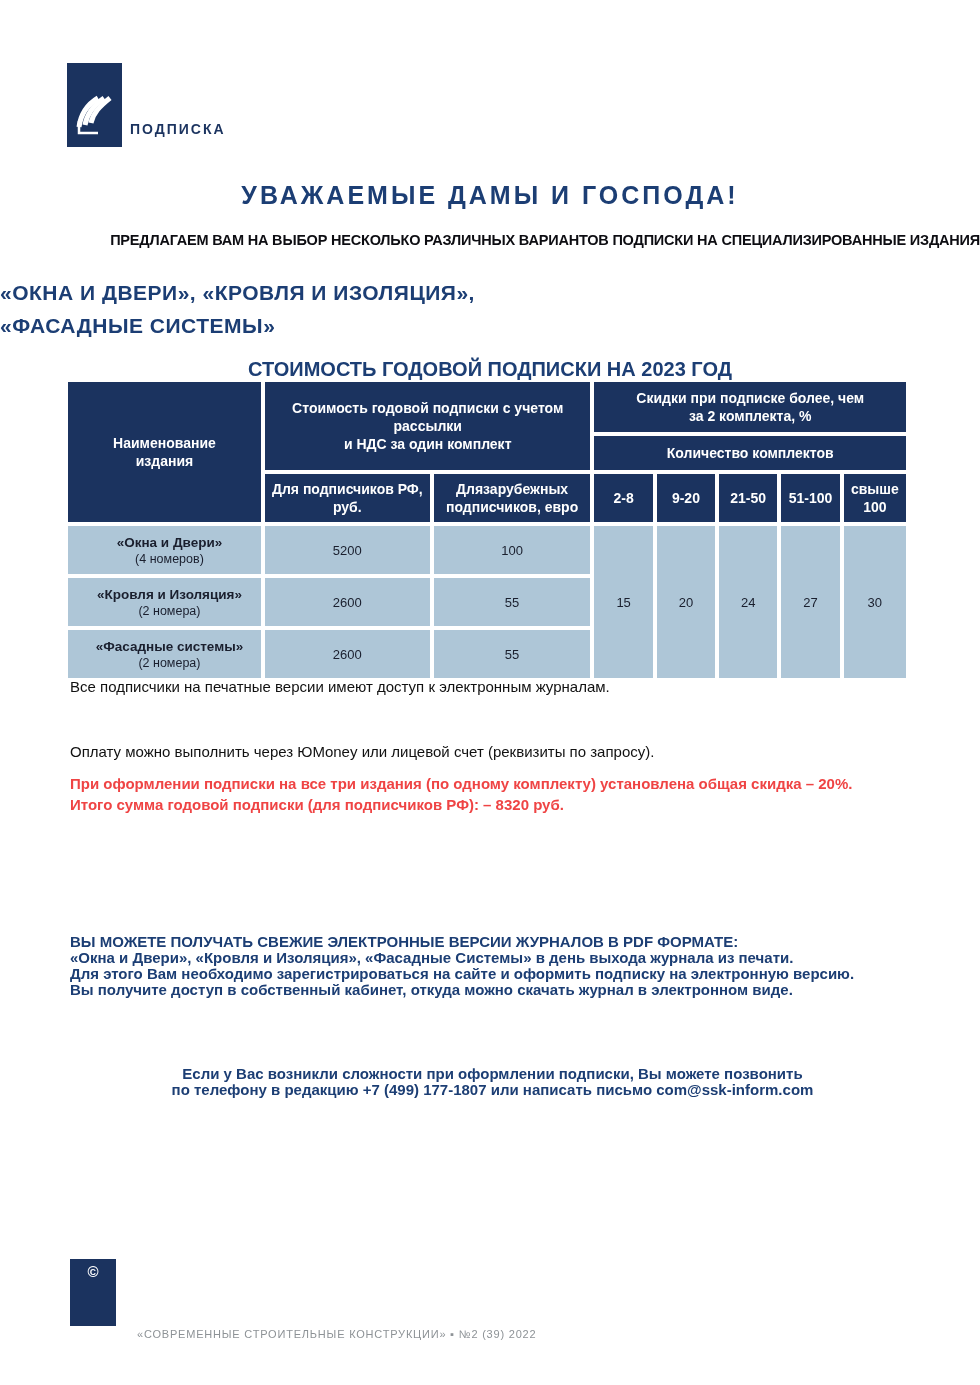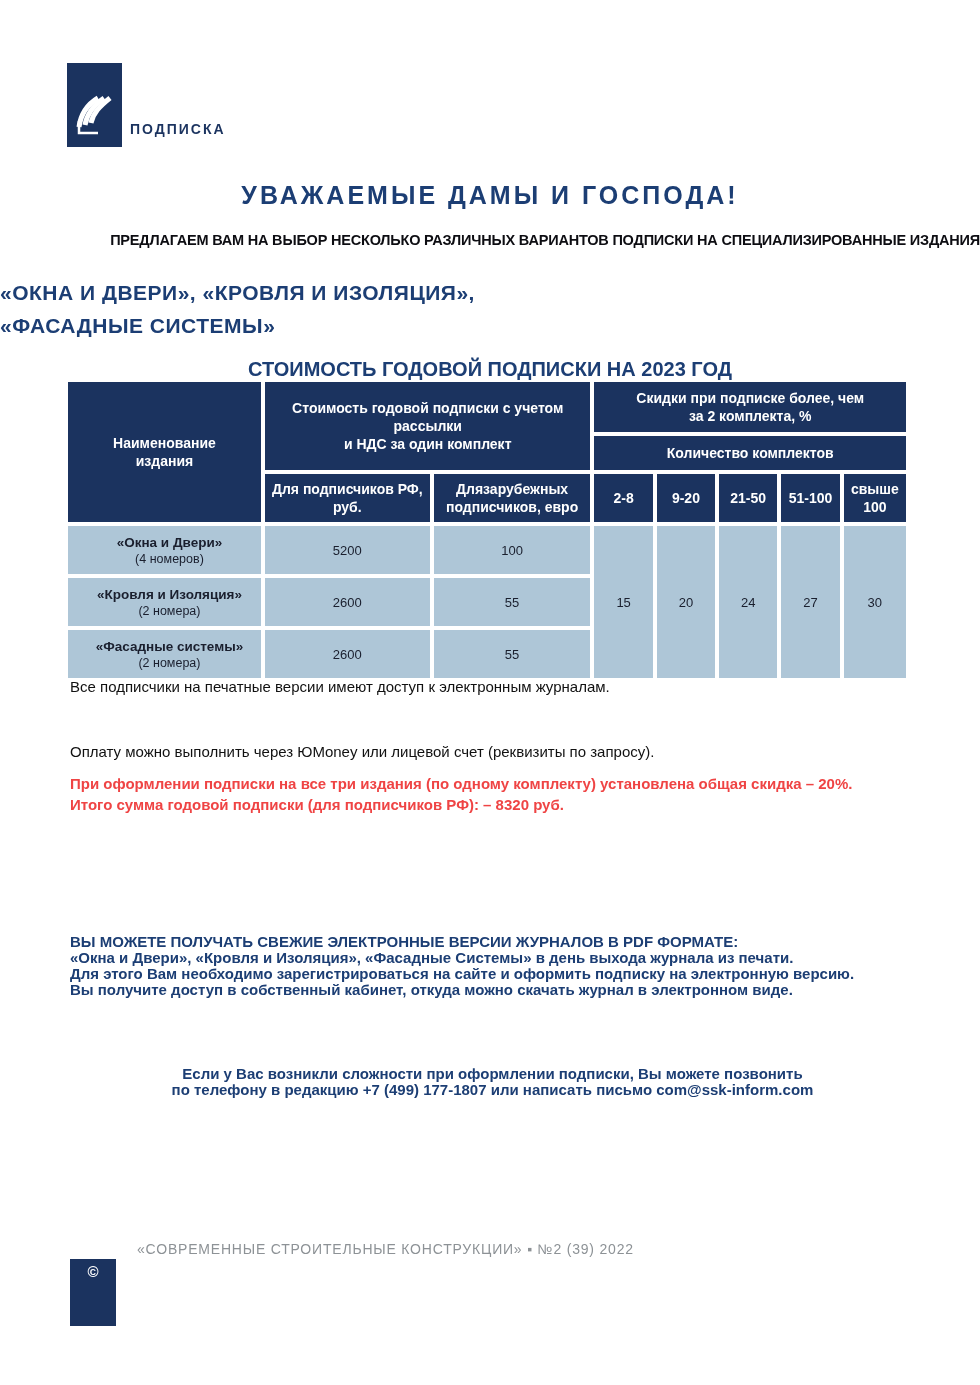--- a/index.html
+++ b/index.html
@@ -77,22 +77,22 @@
   .para.navy  { font-weight:bold; color:#1c3e74; line-height:16px; }
   .para.center{ text-align:center; }
 
   
   .copyright-box {
     position:absolute; left:70px; top:1259px; width:46px; height:67px;
     background:#1b335f; color:#ffffff; text-align:center;
     font-size:15px; font-weight:bold; padding-top:4px;
   }
   .footer-issue {
-    position:absolute; left:137px; top:1241px;
-    font-size:14px; color:#8d9296; letter-spacing:0.8px;
+    position:absolute; left:137px; top:1328px;
+    font-size:11px; color:#8d9296; letter-spacing:0.8px;
   }
 </style>
 </head>
 <body>
 
 <div class="page">
 
   <div class="logo-box">
     <svg width="55" height="84" viewBox="0 0 55 84">
       <path d="M12 64 C 14 50 21 41 31 35" stroke="#ffffff" stroke-width="5" fill="none"></path>

